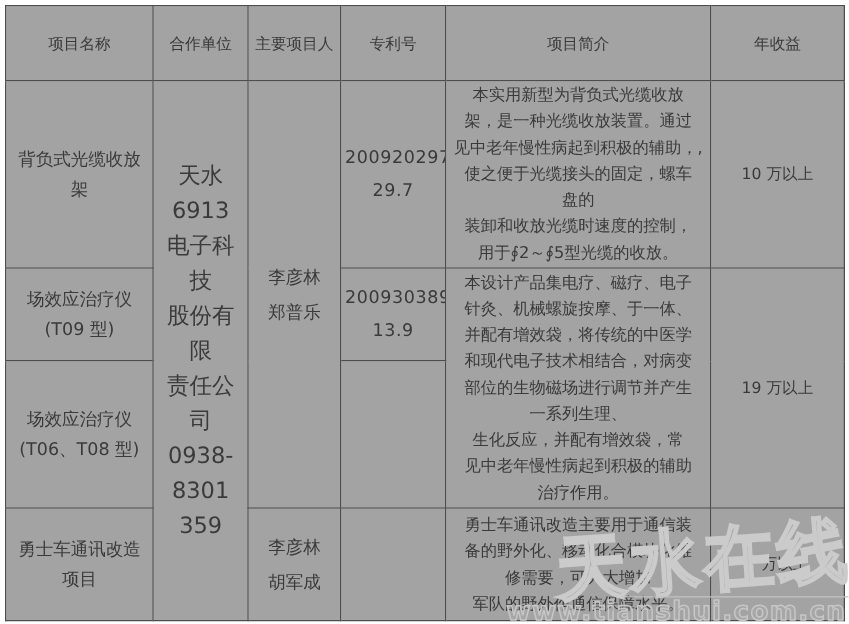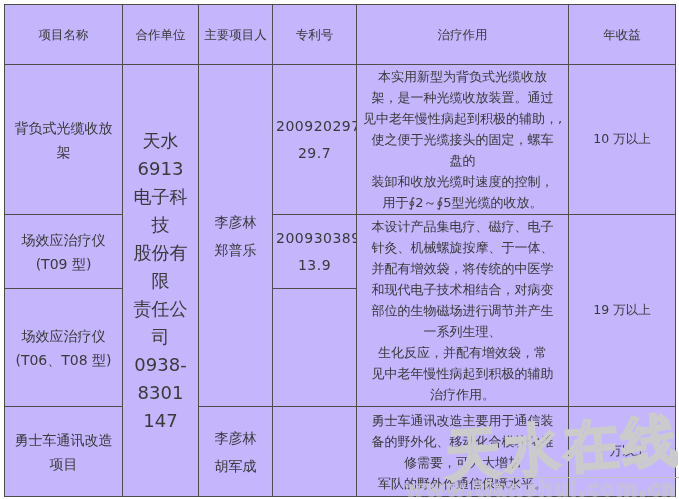--- a/index.html
+++ b/index.html
@@ -1,21 +1,21 @@
 <!DOCTYPE html>
 <html><head>
 <meta charset="utf-8">
 <style>
   html,body{margin:0;padding:0;background:#ffffff;}
   body{font-family:"DejaVu Sans",sans-serif;color:#3a3a3a;}
   .page{position:relative;width:679px;height:499px;overflow:hidden;background:#fff;}
   .page-inner{padding:4px;}
   table{border-collapse:collapse;table-layout:fixed;width:671px;}
   th,td{border:1px solid #4d4d4d;vertical-align:middle;text-align:center;
-        padding:2px 3px;overflow:hidden;background:#c4b5fd;}
+        padding:2px 3px;overflow:hidden;background:#a3a3a3;}
   thead tr{height:60px;}
   tr.r1{height:149px;}
   tr.r2{height:74px;}
   tr.r3{height:118px;}
   tr.r4{height:90px;}
   th{font-weight:normal;font-size:12.5px;line-height:20px;}
   td{font-size:14px;}
   td.name{line-height:24px;}
   td.partner{line-height:28px;font-size:18px;}
   td.person{line-height:28px;font-size:14px;}
@@ -48,37 +48,37 @@
         <col style="width:84px">
         <col style="width:212px">
         <col style="width:107px">
       </colgroup>
       <thead>
         <tr>
           <th>项目名称</th>
           <th>合作单位</th>
           <th>主要项目人</th>
           <th>专利号</th>
-          <th>治疗作用</th>
+          <th>项目简介</th>
           <th>年收益</th>
         </tr>
       </thead>
       <tbody>
         <tr class="r1">
           <td class="name">
               <div>背负式光缆收放</div>
               <div>架</div>
             </td>
           <td class="partner" rowspan="4">
               <div>天水 6913</div>
               <div>电子科技</div>
               <div>股份有限</div>
               <div>责任公司</div>
               <div>0938-8301</div>
-              <div>147</div>
+              <div>359</div>
             </td>
           <td class="person" rowspan="3">
               <div>李彦林</div>
               <div>郑普乐</div>
             </td>
           <td class="patent">
               <div>2009202978</div>
               <div>29.7</div>
             </td>
           <td class="desc">

